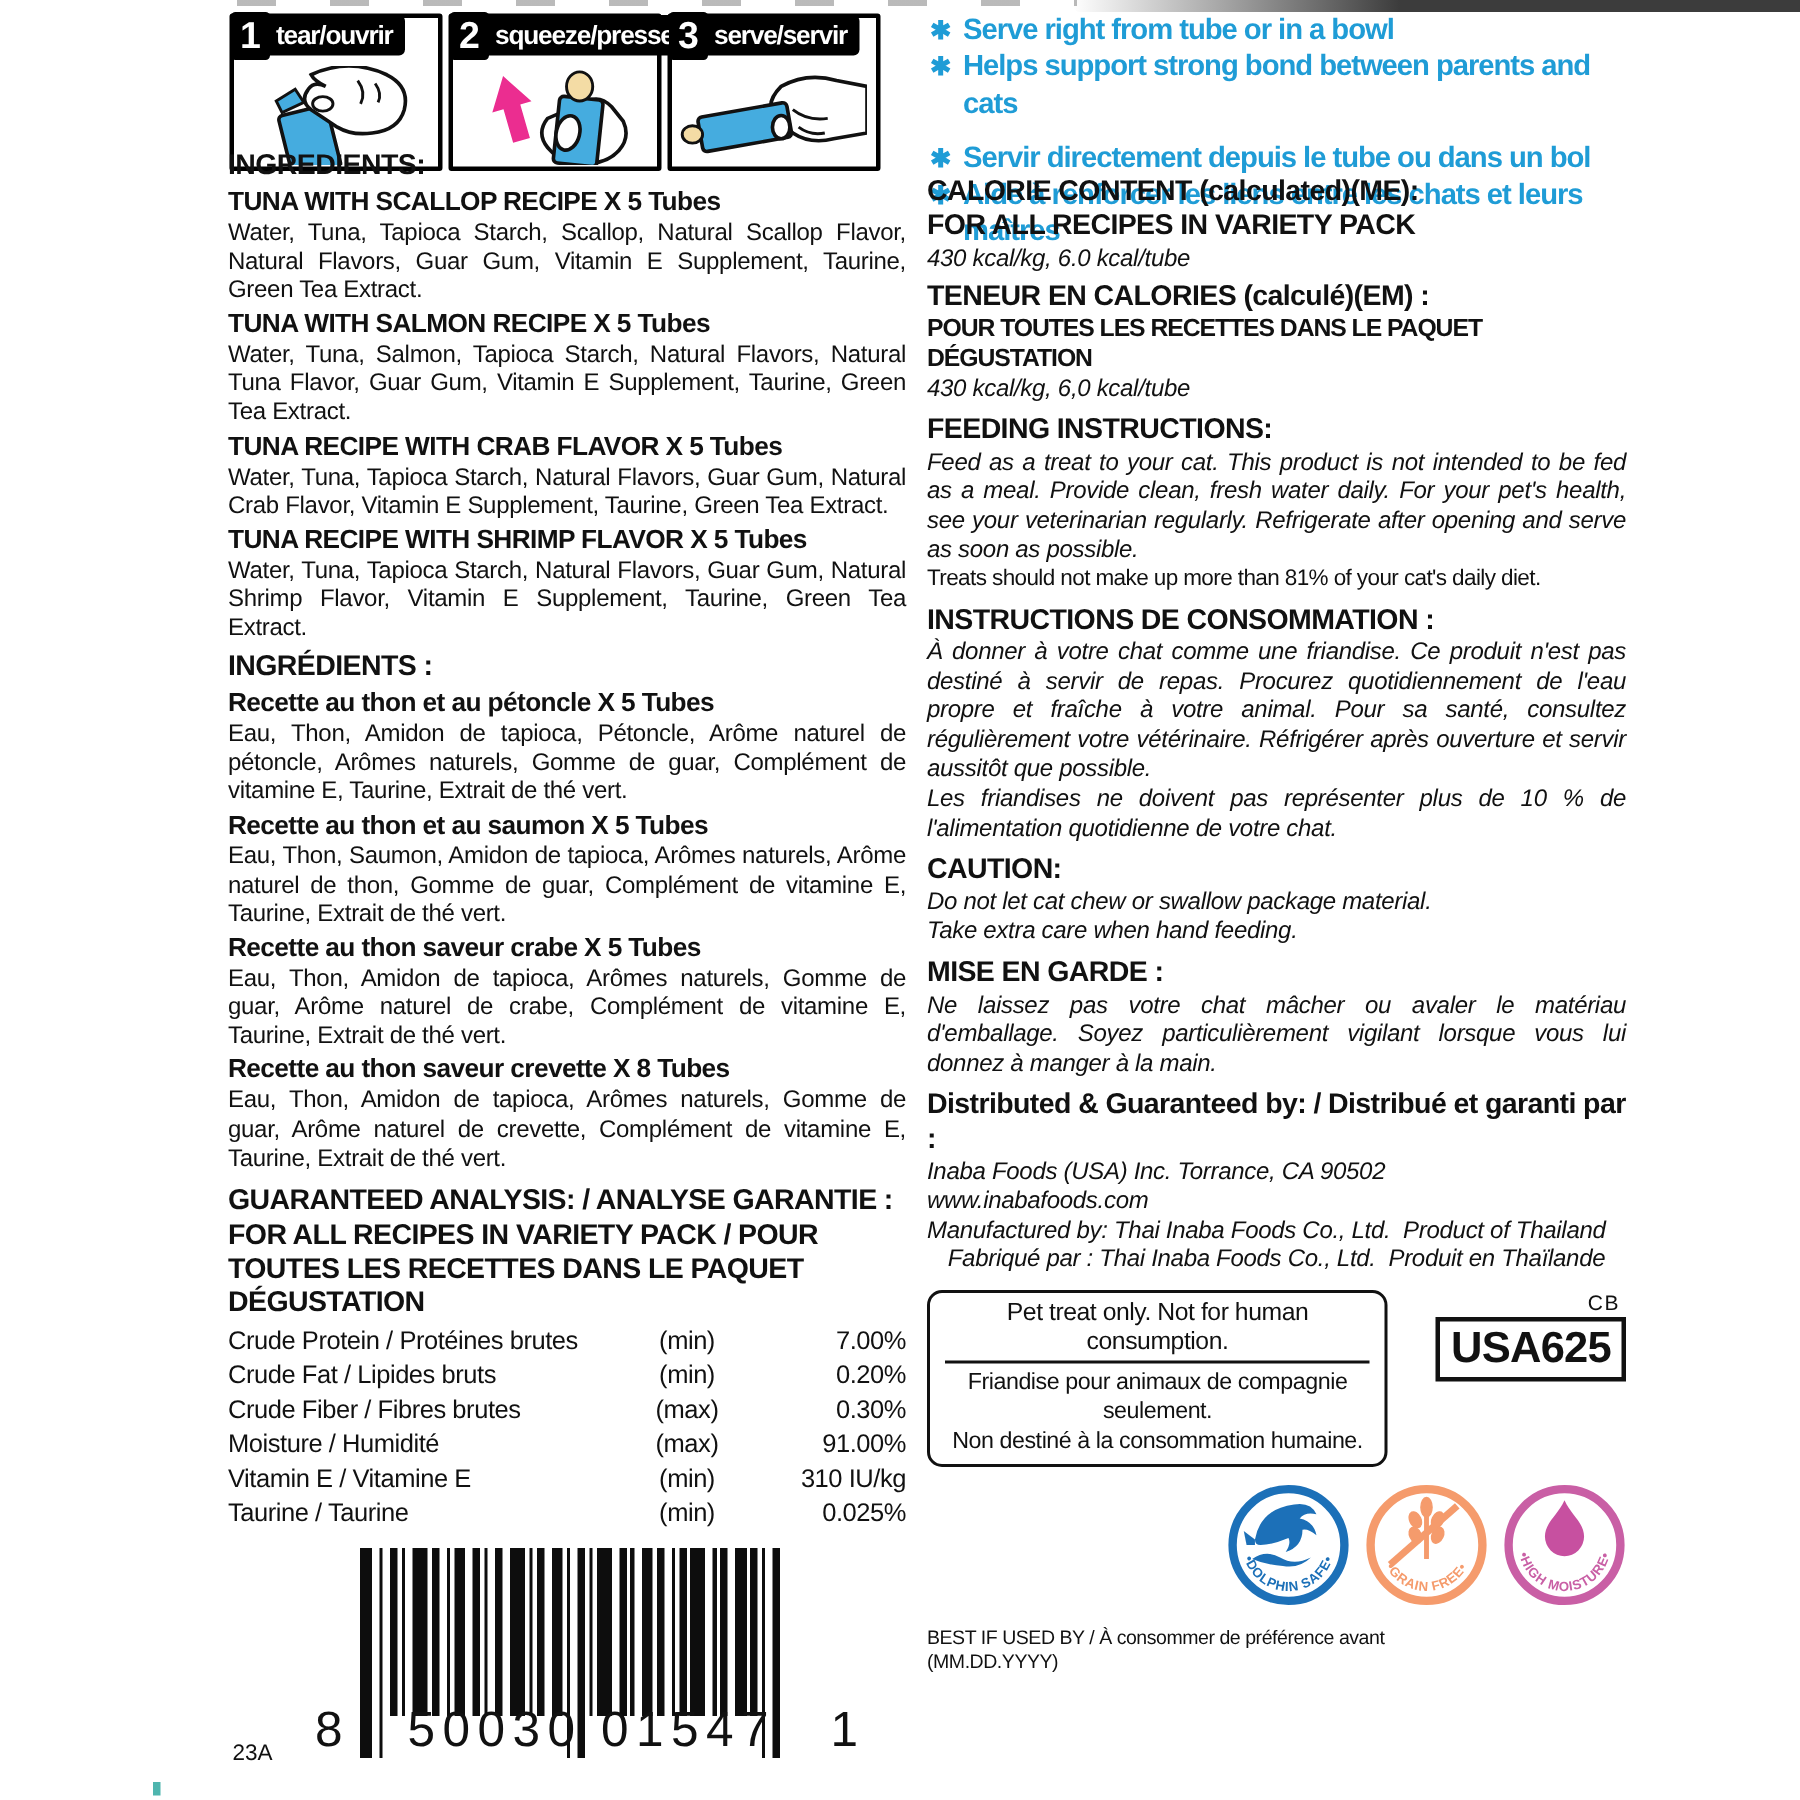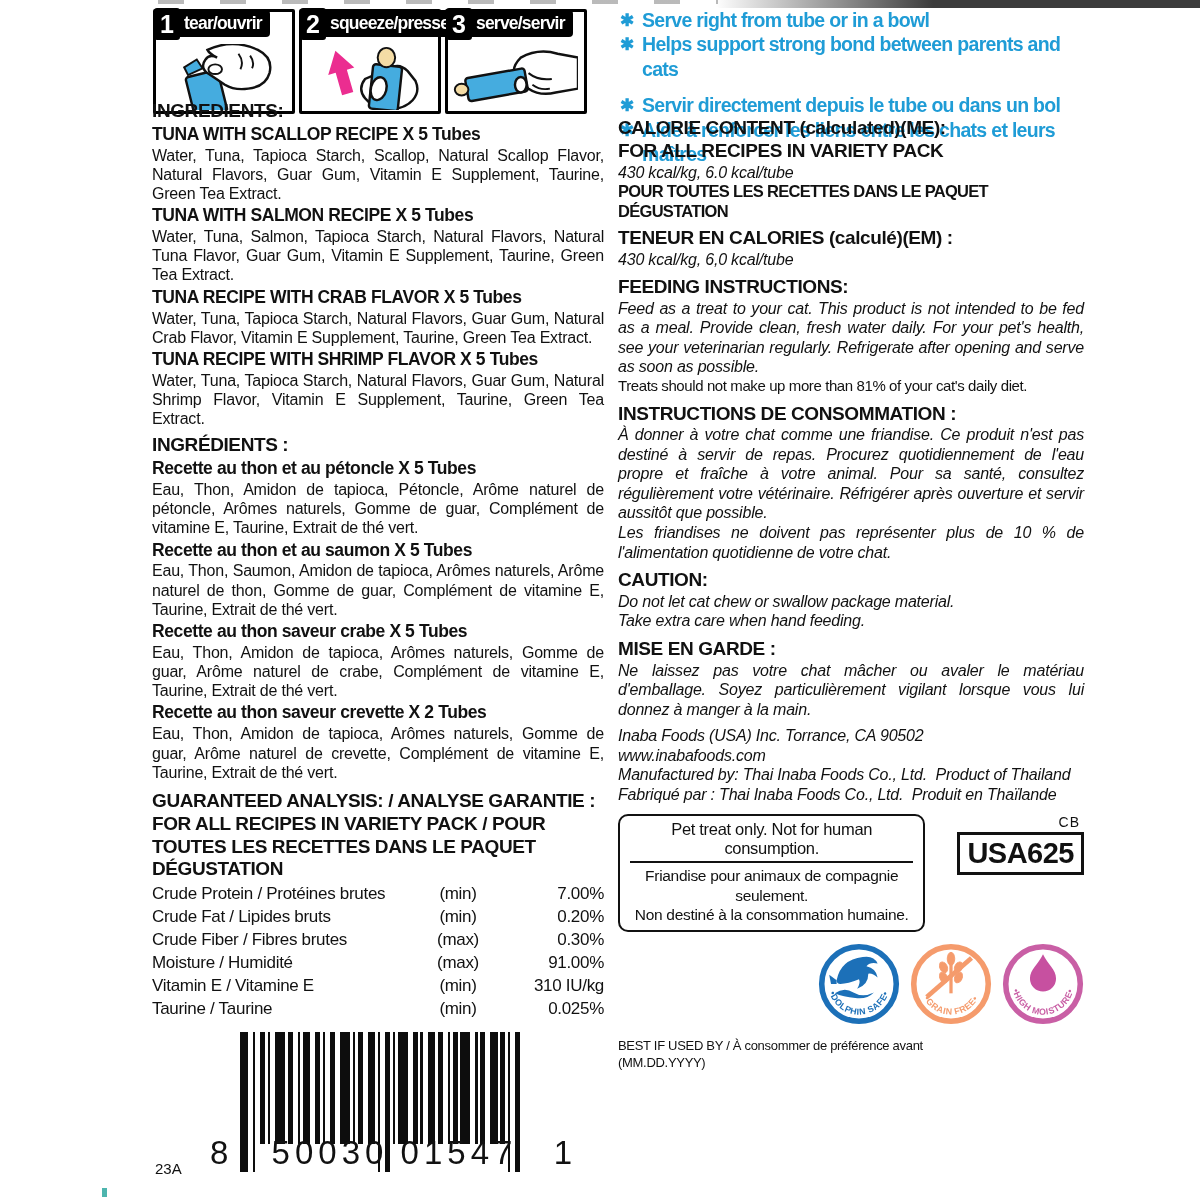--- a/index.html
+++ b/index.html
@@ -146,21 +146,21 @@
     <div class="rname">TUNA RECIPE WITH SHRIMP FLAVOR X 5 Tubes</div>
     <div class="rbody">Water, Tuna, Tapioca Starch, Natural Flavors, Guar Gum, Natural Shrimp Flavor, Vitamin E Supplement, Taurine, Green Tea Extract.</div>
 
     <div class="h1" style="margin-top:6px">INGRÉDIENTS :</div>
     <div class="rname">Recette au thon et au pétoncle X 5 Tubes</div>
     <div class="rbody">Eau, Thon, Amidon de tapioca, Pétoncle, Arôme naturel de pétoncle, Arômes naturels, Gomme de guar, Complément de vitamine E, Taurine, Extrait de thé vert.</div>
     <div class="rname">Recette au thon et au saumon X 5 Tubes</div>
     <div class="rbody">Eau, Thon, Saumon, Amidon de tapioca, Arômes naturels, Arôme naturel de thon, Gomme de guar, Complément de vitamine E, Taurine, Extrait de thé vert.</div>
     <div class="rname">Recette au thon saveur crabe X 5 Tubes</div>
     <div class="rbody">Eau, Thon, Amidon de tapioca, Arômes naturels, Gomme de guar, Arôme naturel de crabe, Complément de vitamine E, Taurine, Extrait de thé vert.</div>
-    <div class="rname">Recette au thon saveur crevette X 2 Tubes</div>
+    <div class="rname">Recette au thon saveur crevette X 8 Tubes</div>
     <div class="rbody">Eau, Thon, Amidon de tapioca, Arômes naturels, Gomme de guar, Arôme naturel de crevette, Complément de vitamine E, Taurine, Extrait de thé vert.</div>
 
     <div class="h1" style="margin-top:8px">GUARANTEED ANALYSIS: / ANALYSE GARANTIE :</div>
     <div class="h1">FOR ALL RECIPES IN VARIETY PACK / POUR TOUTES LES RECETTES DANS LE PAQUET DÉGUSTATION</div>
     <div class="ga-table">
       <div class="ga-row">
         <span class="ga-label">Crude Protein / Protéines brutes</span>
         <span class="ga-qual">(min)</span>
         <span class="ga-val">7.00%</span>
       </div>
@@ -190,22 +190,22 @@
         <span class="ga-val">0.025%</span>
       </div>
     </div>
   </div>
 
   <div class="col-right">
     <div class="sec">
       <div class="h1">CALORIE CONTENT (calculated)(ME):</div>
       <div class="h1">FOR ALL RECIPES IN VARIETY PACK</div>
       <div class="body">430 kcal/kg, 6.0 kcal/tube</div>
+      <div class="h1" style="margin-top:5px">TENEUR EN CALORIES (calculé)(EM) :</div>
       <div class="h1" style="font-size:16.5px;letter-spacing:-0.7px">POUR TOUTES LES RECETTES DANS LE PAQUET DÉGUSTATION</div>
-      <div class="h1" style="margin-top:5px">TENEUR EN CALORIES (calculé)(EM) :</div>
       <div class="body">430 kcal/kg, 6,0 kcal/tube</div>
     </div>
 
     <div class="sec">
       <div class="h1">FEEDING INSTRUCTIONS:</div>
       <div class="body">Feed as a treat to your cat. This product is not intended to be fed as a meal. Provide clean, fresh water daily. For your pet's health, see your veterinarian regularly. Refrigerate after opening and serve as soon as possible.</div>
       <div class="note">Treats should not make up more than 81% of your cat's daily diet.</div>
     </div>
 
     <div class="sec">
@@ -219,23 +219,24 @@
       <div class="body" style="text-align:left">Do not let cat chew or swallow package material.</div>
       <div class="body" style="text-align:left">Take extra care when hand feeding.</div>
     </div>
 
     <div class="sec">
       <div class="h1">MISE EN GARDE :</div>
       <div class="body">Ne laissez pas votre chat mâcher ou avaler le matériau d'emballage. Soyez particulièrement vigilant lorsque vous lui donnez à manger à la main.</div>
     </div>
 
     <div class="sec">
+      <div class="h1">Distributed &amp; Guaranteed by: / Distribué et garanti par :</div>
       <div class="body keep-ws" style="text-align:left">Inaba Foods (USA) Inc. Torrance, CA 90502    www.inabafoods.com</div>
       <div class="body keep-ws" style="text-align:left">Manufactured by: Thai Inaba Foods Co., Ltd.  Product of Thailand</div>
-      <div class="body keep-ws" style="text-align:left">Fabriqué par : Thai Inaba Foods Co., Ltd.  Produit en Thaïlande</div>
+      <div class="body keep-ws" style="text-align:center">Fabriqué par : Thai Inaba Foods Co., Ltd.  Produit en Thaïlande</div>
     </div>
 
     <div class="box-row">
       <div class="pet-box">
         <div class="l1">Pet treat only. Not for human consumption.</div>
         <div class="l2">Friandise pour animaux de compagnie seulement.</div>
         <div class="l3">Non destiné à la consommation humaine.</div>
       </div>
       <div class="usa-wrap">
         <div class="cb">CB</div>

